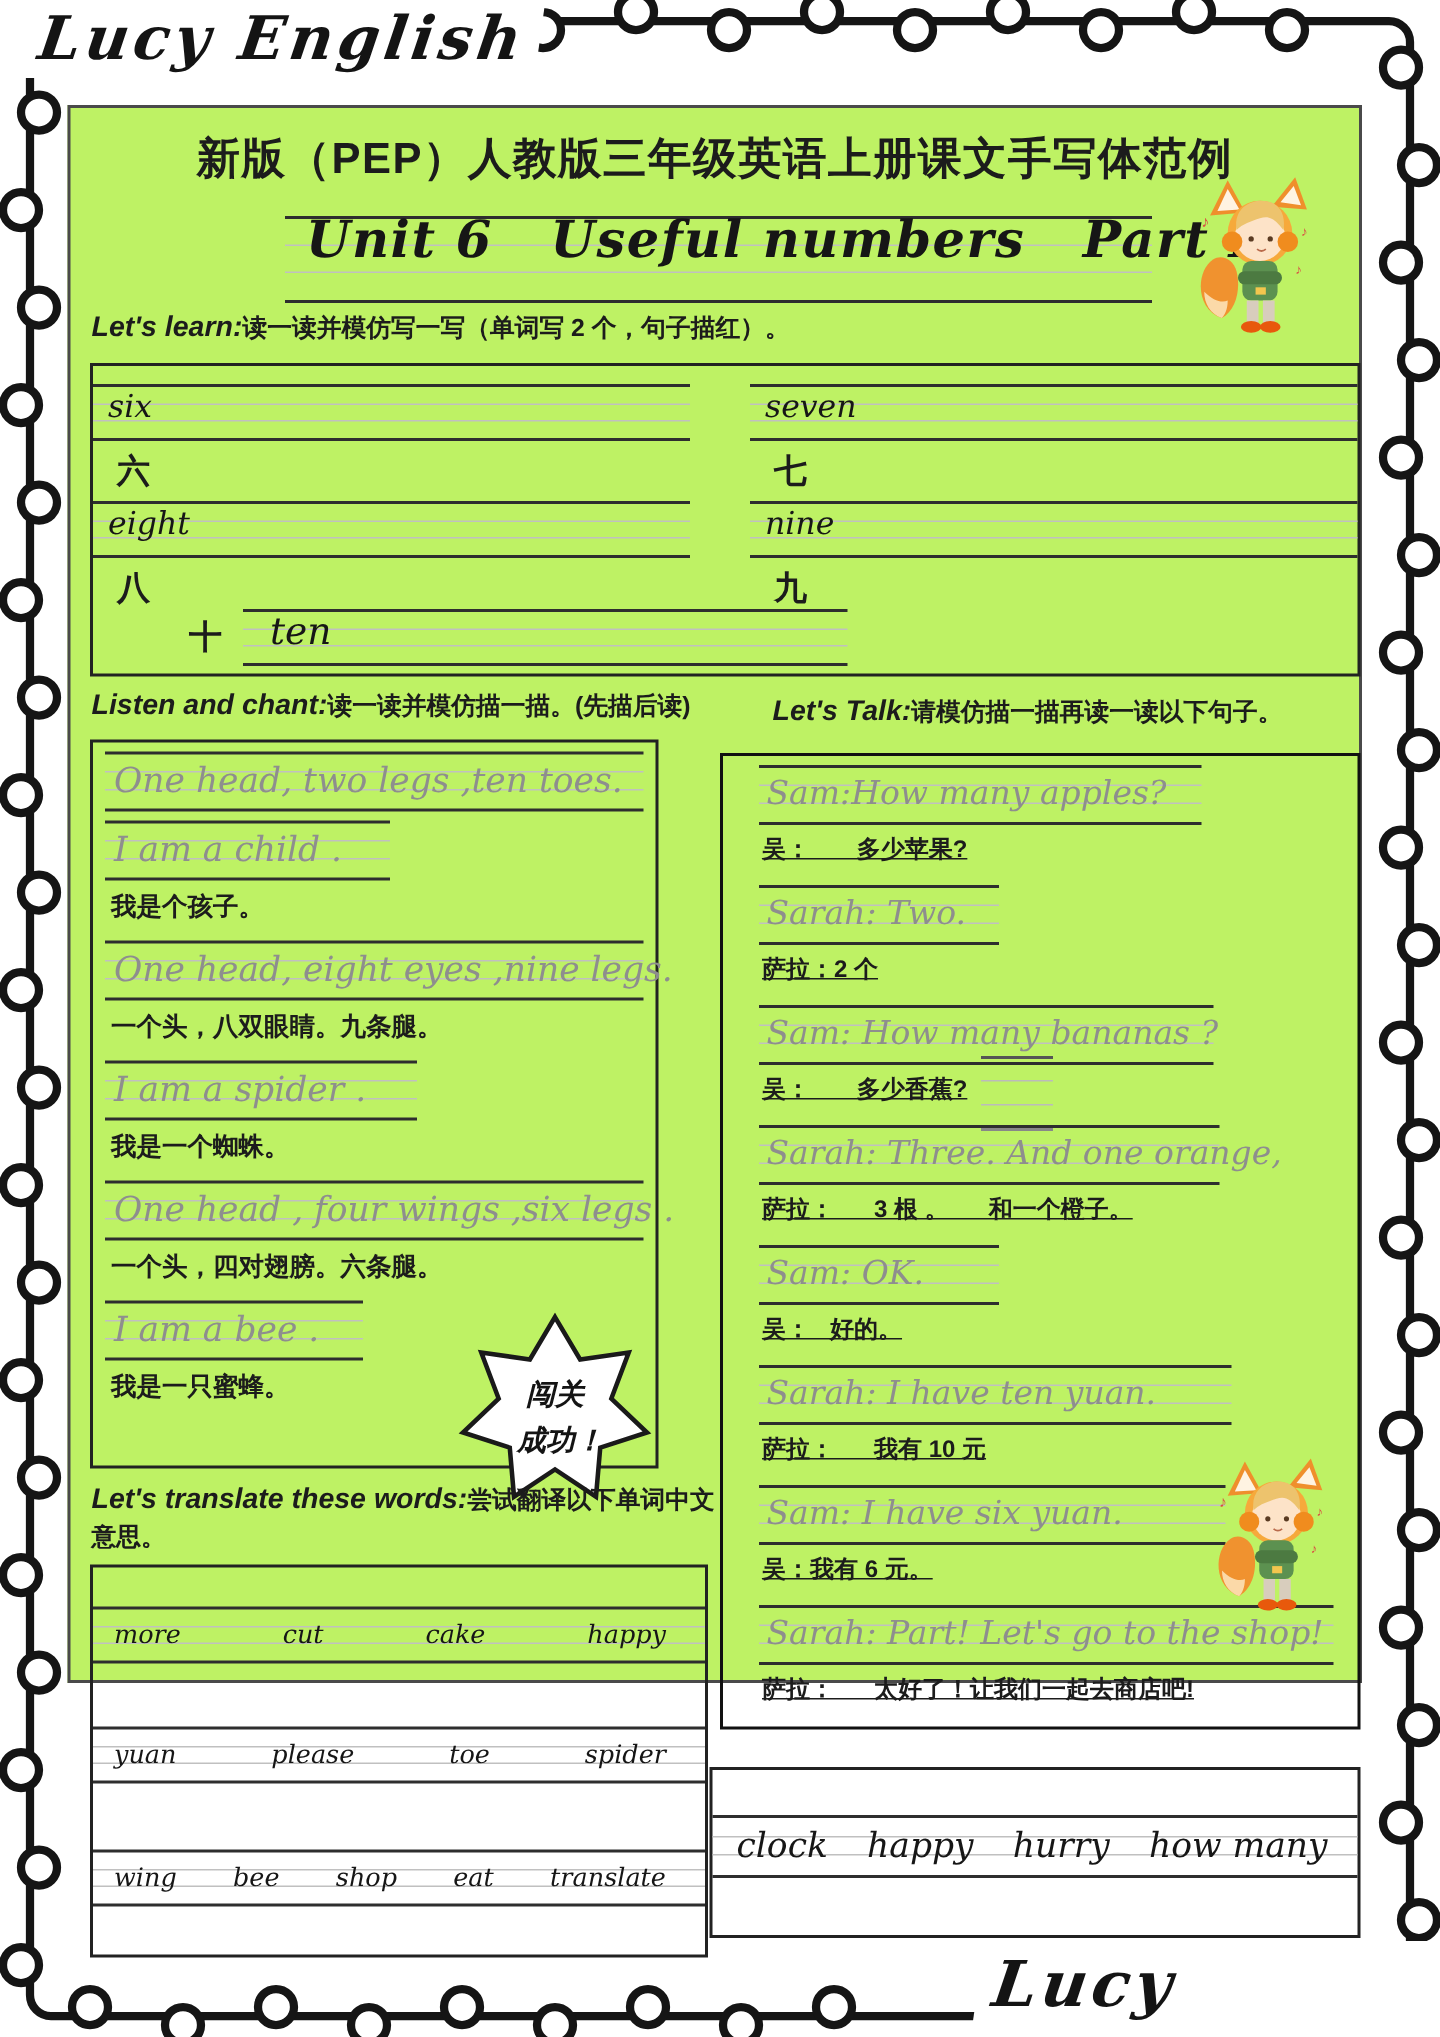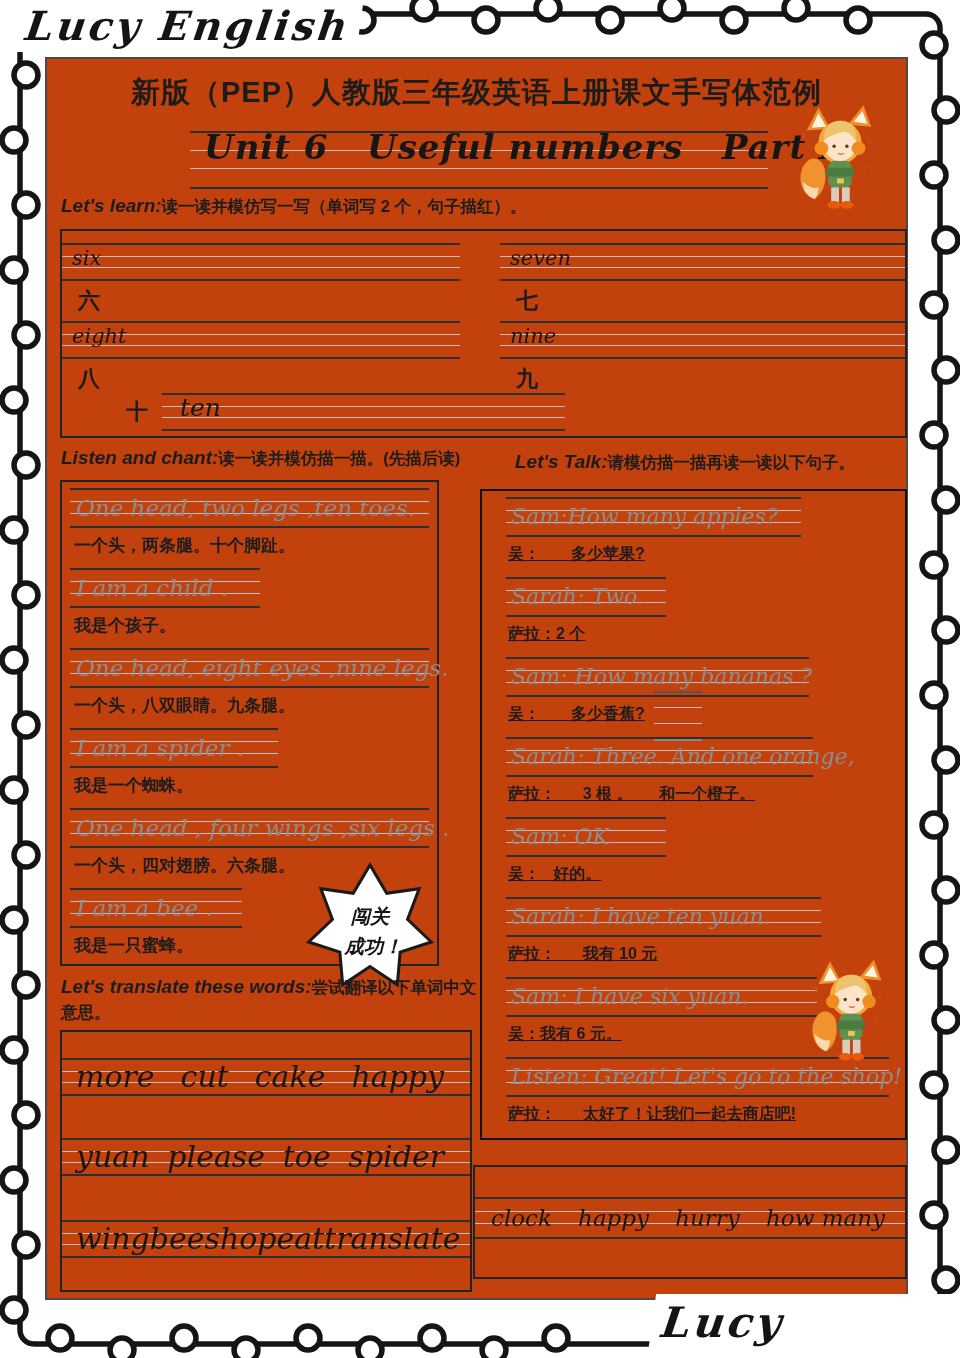--- a/index.html
+++ b/index.html
@@ -10,22 +10,22 @@
   
   #stamp-border { position:absolute; left:0; top:0; z-index:1; }
 
   
   .logo { position:absolute; z-index:3; font-family:"DejaVu Serif",serif; font-style:italic; font-weight:700;
           color:#141414; background:#fff; transform:skewX(-8deg); letter-spacing:3px; padding:0 10px; }
   .logo-top { left:16px; top:0px; font-size:40px; line-height:52px; }
   .logo-bottom { left:648px; top:1294px; font-size:42px; line-height:58px; }
 
   
-  .content { position:absolute; z-index:2; left:45px; top:57px; width:863px; height:1243px;
-             border:2px solid #4a4a4a; background:#c2410c; }
+  .content { position:absolute; z-index:2; left:45px; top:70px; width:863px; height:1052px;
+             border:2px solid #4a4a4a; background:#bef264; }
 
   .doc-title { position:absolute; left:0; top:14px; width:100%; text-align:center;
                font-size:29px; font-weight:700; letter-spacing:1px; }
 
   
   .guide4 { position:relative; border-top:2px solid #2e2e2e; border-bottom:2px solid #2e2e2e;
             background-image:linear-gradient(#c0c0c0,#c0c0c0),linear-gradient(#c0c0c0,#c0c0c0);
             background-repeat:no-repeat; background-size:100% 1px,100% 1px; background-position:0 32%,0 66%; }
   .hw { font-family:"DejaVu Serif",serif; font-style:italic; white-space:pre; }
   .hw-black { color:#161616; }
@@ -67,21 +67,21 @@
   .talk-box .guide4 .hw { font-size:22px; line-height:36px; padding-left:5px; display:block; }
   .talk-zh { font-weight:700; font-size:16px; line-height:23px; margin:0 0 12px 2px; white-space:pre;text-decoration:underline; }
   .guide-stub { position:absolute; left:172px; top:200px; width:48px; height:50px; border-top:2px solid #555; border-bottom:2px solid #888;
                 background-image:linear-gradient(#bbb,#bbb),linear-gradient(#bbb,#bbb);
                 background-repeat:no-repeat; background-size:100% 1px,100% 1px; background-position:0 32%,0 66%; }
 
   .translate-head { position:absolute; left:14px; top:916px; width:420px; line-height:24px; }
   .translate-box { position:absolute; left:13px; top:971px; width:412px; height:262px; border:2px solid #222; }
   .word-guide { height:38px; }
   .word-guide .word-row { display:flex; justify-content:space-between; padding:0 26px 0 14px; }
-  .word-guide .hw { font-size:30px; line-height:34px; }
+  .word-guide .hw { font-size:17px; line-height:34px; }
   .spacer-a { height:26px; } .spacer-b { height:42px; } .spacer-c { height:44px; }
 
   .extra-box { position:absolute; left:426px; top:1106px; width:434px; height:114px; border:2px solid #222; }
   .extra-box .spacer { height:30px; }
   .extra-box .word-guide { height:42px; }
   .extra-box .word-row { padding:0 20px 0 16px; }
   .extra-box .hw { font-size:23px; line-height:38px; }
 </style>
 </head>
 <body>
@@ -219,21 +219,20 @@
           </div>
       </div>
     </div>
 
     <div class="chant-head"><span class="section-label">Listen and chant:</span><span class="section-cn">读一读并模仿描一描。(先描后读)</span></div>
 
     <div class="chant-box">
       <div class="guide4" style="width:100%">
           <span class="hw hw-gray">One head, two legs ,ten toes.</span>
         </div>
-      <div class="chant-zh">一个头，两条腿。十个脚趾。</div>
       <div class="guide4" style="width:53%">
           <span class="hw hw-gray">I am a child .</span>
         </div>
       <div class="chant-zh">我是个孩子。</div>
       <div class="guide4" style="width:100%">
           <span class="hw hw-gray">One head, eight eyes ,nine legs.</span>
         </div>
       <div class="chant-zh">一个头，八双眼睛。九条腿。</div>
       <div class="guide4" style="width:58%">
           <span class="hw hw-gray">I am a spider .</span>
@@ -280,21 +279,21 @@
       <div class="talk-zh">吴：   好的。</div>
       <div class="guide4" style="width:79%">
           <span class="hw hw-gray">Sarah: I have ten yuan.</span>
         </div>
       <div class="talk-zh">萨拉：      我有 10 元</div>
       <div class="guide4" style="width:78%">
           <span class="hw hw-gray">Sam: I have six yuan.</span>
         </div>
       <div class="talk-zh">吴：我有 6 元。</div>
       <div class="guide4" style="width:96%">
-          <span class="hw hw-gray">Listen: Great! Let's go to the shop!</span>
+          <span class="hw hw-gray">Sarah: Part! Let's go to the shop!</span>
         </div>
       <div class="talk-zh">萨拉：      太好了！让我们一起去商店吧!</div>
       <div class="guide-stub"></div>
     </div>
 
     <svg class="mascot mascot-mid" viewBox="0 0 90 112">
       <g>
           <path d="M20 98 C2 92 2 66 14 58 C20 54 28 58 30 66 C33 78 30 92 20 98 Z" fill="#f0922f"></path>
       <path d="M20 98 C12 95 8 88 8 80 C14 86 20 88 24 86 C24 92 22 96 20 98 Z" fill="#fbd9a8"></path>
         </g>

